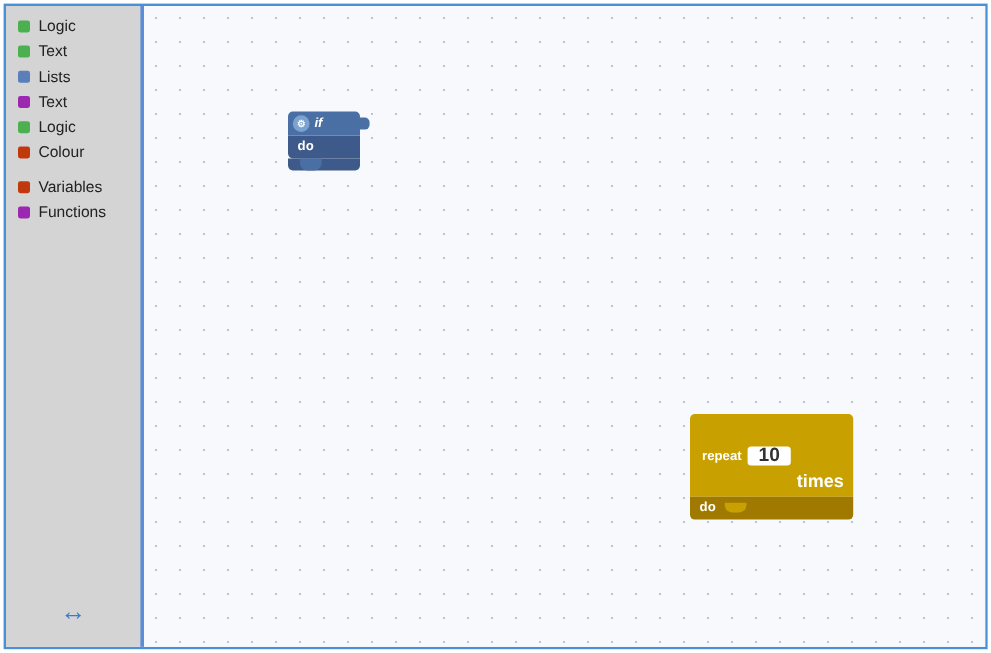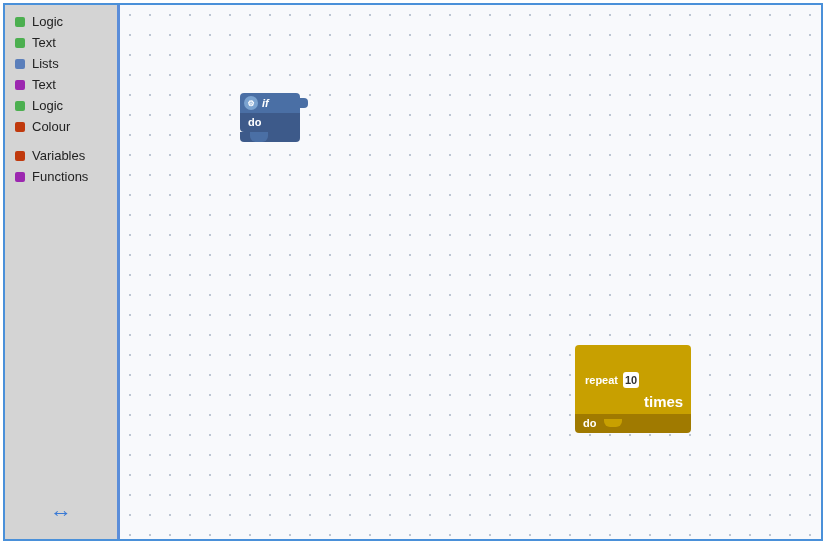--- a/index.html
+++ b/index.html
@@ -173,24 +173,24 @@
     .repeat-label {
       color: #fff;
       font-size: 11px;
       font-weight: bold;
     }
 
     .repeat-input {
       background: #fff;
       border: none;
       border-radius: 3px;
-      width: 16px;
+      width: 36px;
       height: 16px;
       text-align: center;
-      font-size: 11px;
+      font-size: 16px;
       font-weight: bold;
       color: #333;
     }
 
     .times-label {
       color: #fff;
       font-size: 15px;
       font-weight: bold;
       margin-top: 44px;
     }

